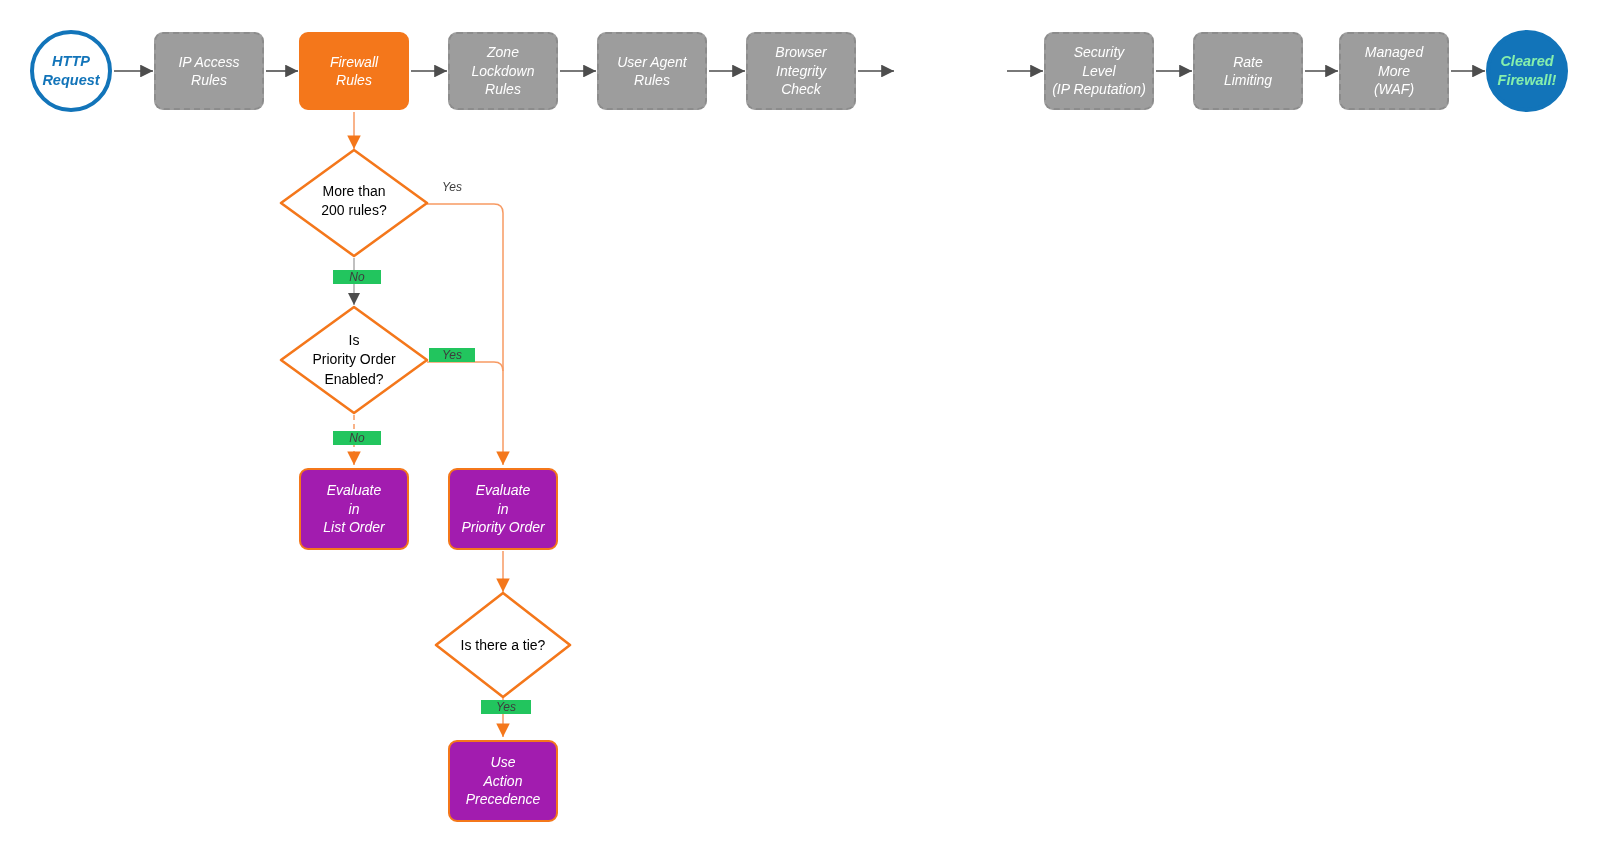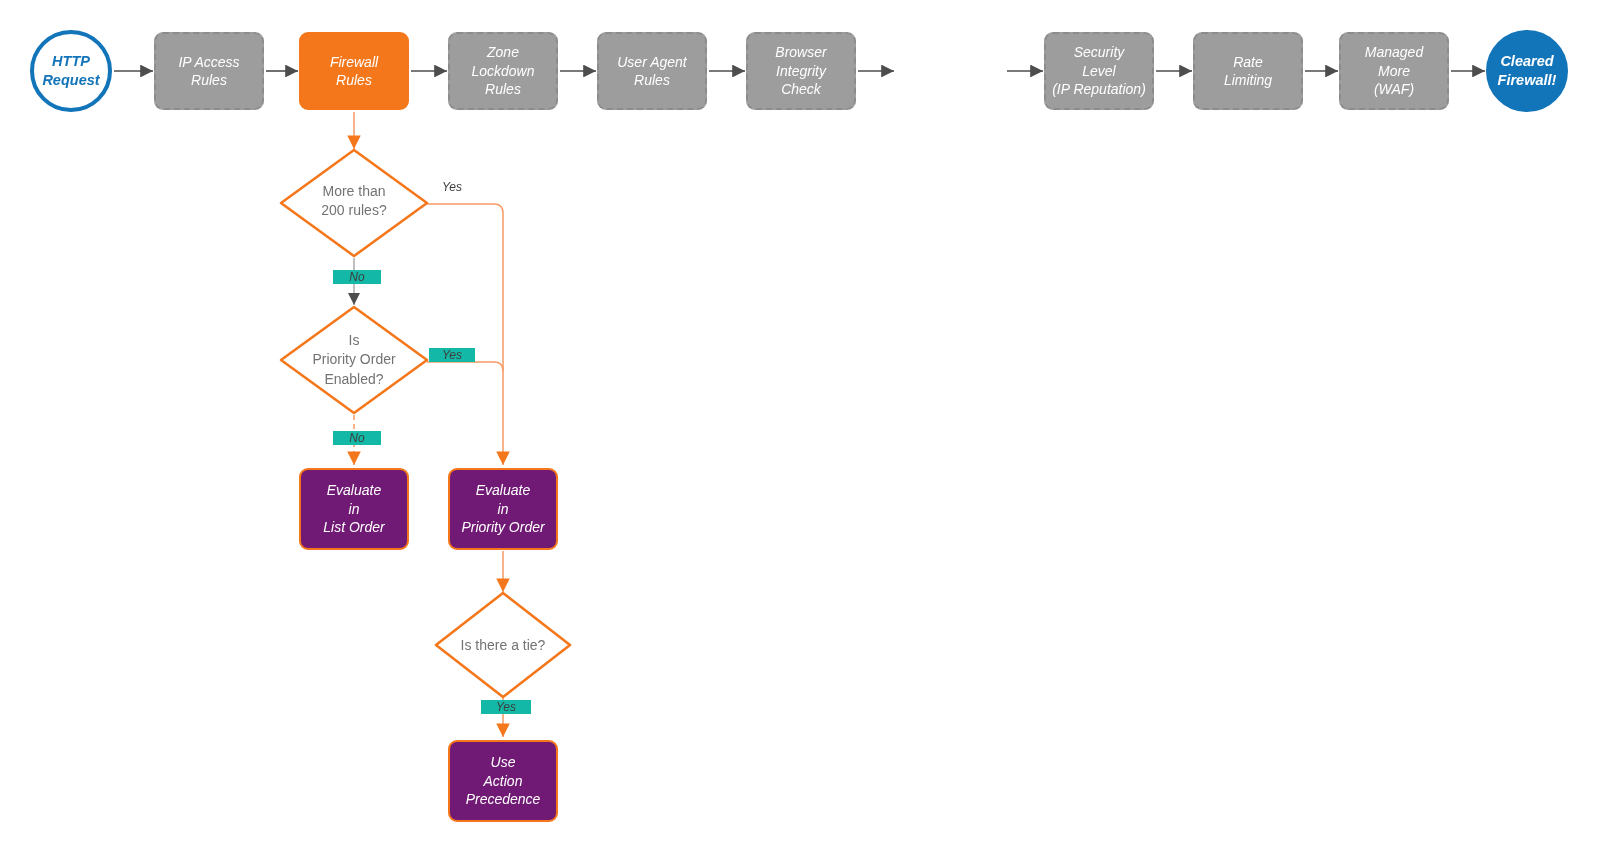--- a/index.html
+++ b/index.html
@@ -17,34 +17,34 @@
   .stage{width:110px;height:78px;top:32px;border-radius:9px;}
   .stage.gray{background:#9D9D9D;border:2px dashed #8C8C8C;}
   .stage.orange{background:#F4771B;border:2px solid #F4771B;}
   .stage .lbl,.action .lbl{color:#ffffff;font-style:italic;font-size:14px;line-height:1.32;}
   
   .circle{width:82px;height:82px;top:30px;border-radius:50%;}
   .circle .lbl{font-weight:bold;font-style:italic;font-size:14.5px;line-height:1.3;}
   .circle.start{left:30px;background:#ffffff;border:4px solid #1274B9;}
   .circle.start .lbl{color:#1274B9;}
   .circle.end{left:1486px;background:#1274B9;border:4px solid #1274B9;}
-  .circle.end .lbl{color:#ffffff;}
+  .circle.end .lbl{color:#86efac;}
   
-  .action{width:110px;height:82px;border-radius:9px;background:#701a75;border:2px solid #F4771B;text-align:center;}
+  .action{width:110px;height:82px;border-radius:9px;background:#a21caf;border:2px solid #F4771B;text-align:center;}
   
   .diamond-label{
-    position:absolute;z-index:3;color:#737373;font-size:14px;line-height:1.38;
+    position:absolute;z-index:3;color:#000000;font-size:14px;line-height:1.38;
     text-align:center;white-space:pre-line;
   }
   
   .branch-label{
     position:absolute;z-index:3;color:#3D3D3D;font-size:12px;font-style:italic;
     text-align:center;
   }
-  .branch-label.online{background:#14b8a6;padding:0 3px;}
+  .branch-label.online{background:#22c55e;padding:0 3px;}
 </style>
 </head>
 <body>
 
 <div class="canvas">
 
   <svg class="connectors" width="1600" height="858" viewBox="0 0 1600 858">
     <defs>
       <marker id="mDark" viewBox="0 0 10 10" refX="10" refY="5" markerWidth="9" markerHeight="8" orient="auto">
         <path d="M0 0 L10 5 L0 10 z" fill="#4D4D4D"></path>

